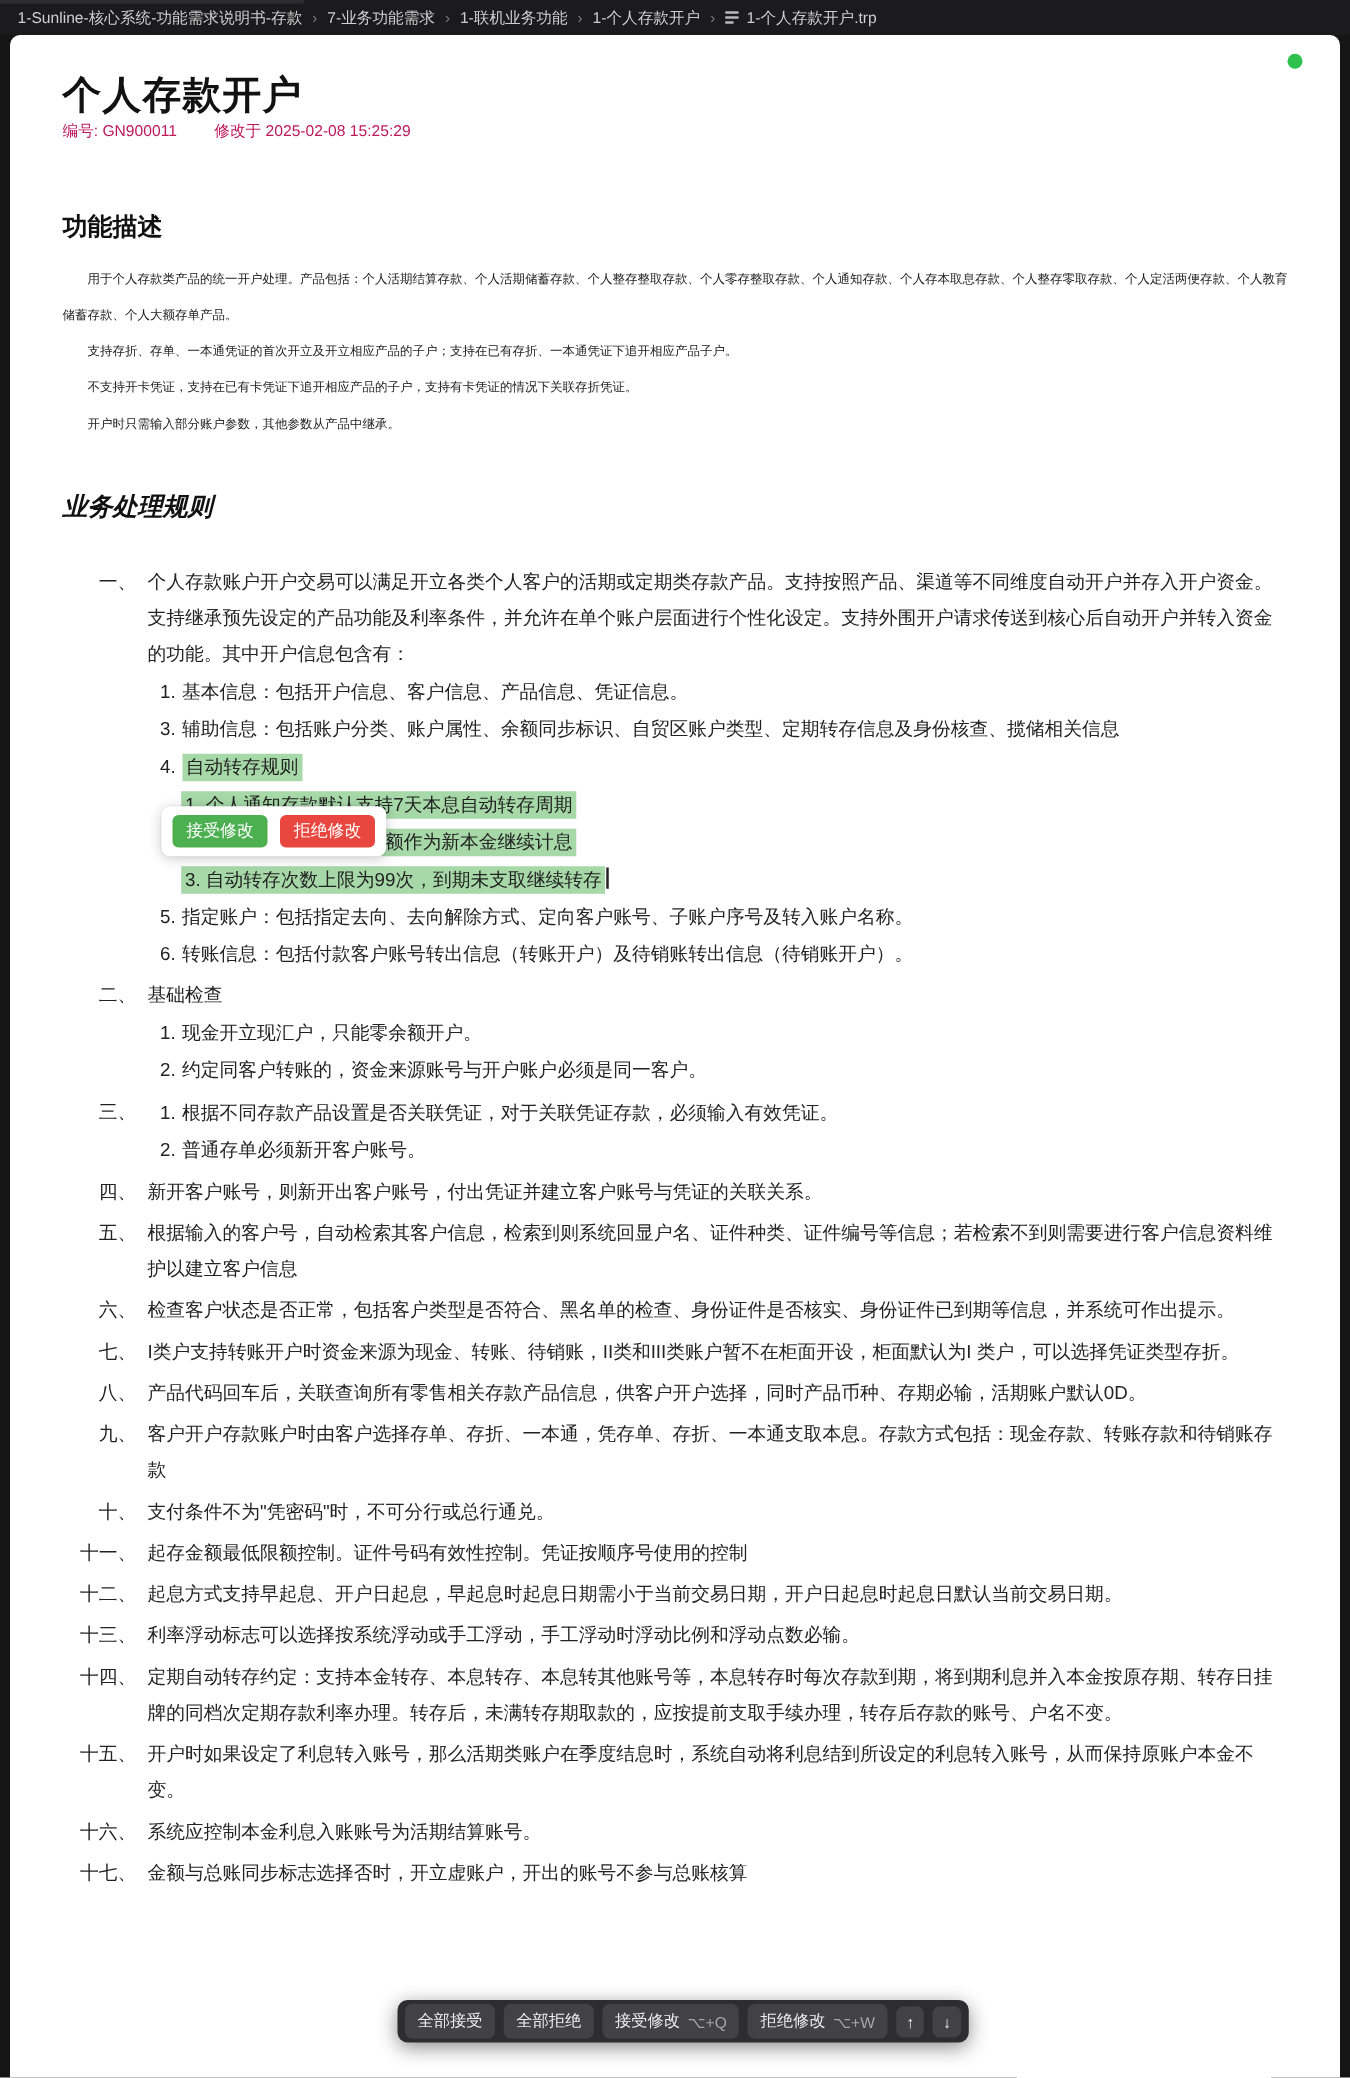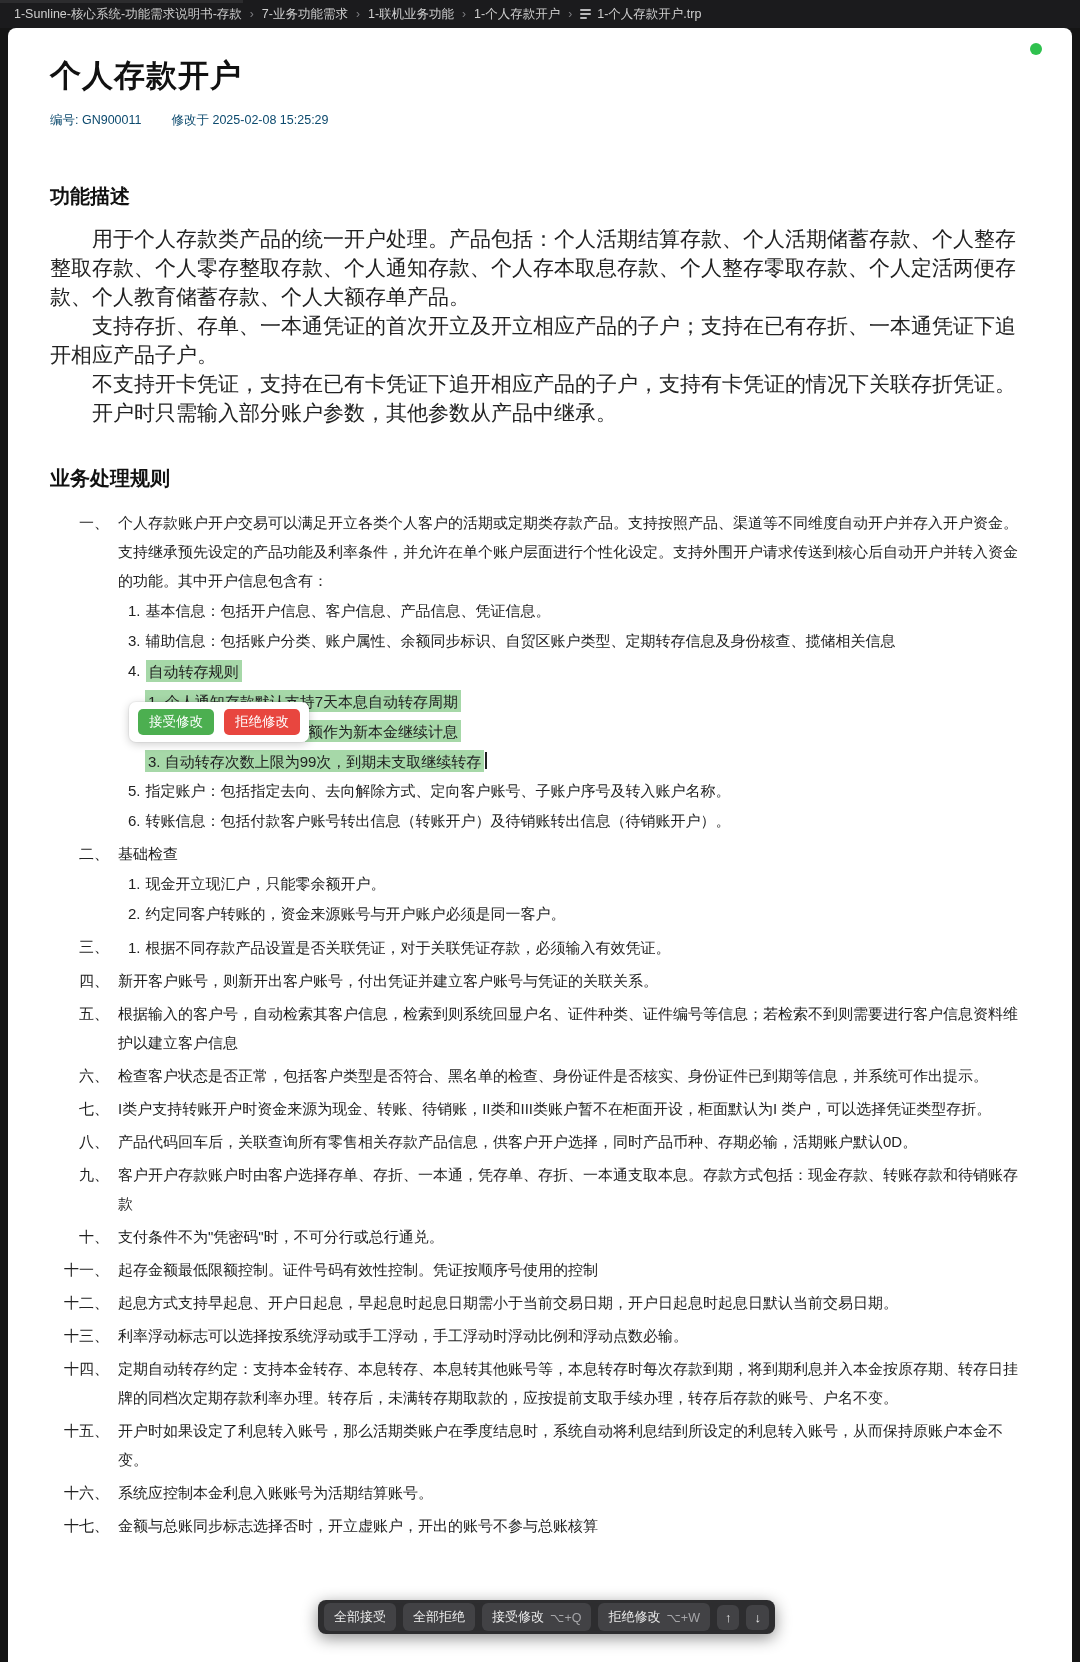--- a/index.html
+++ b/index.html
@@ -33,25 +33,25 @@
   
   .page{
     position:absolute;top:28px;left:8px;width:1064px;height:1640px;
     background:#ffffff;border-radius:8px 8px 0 0;padding:0 42px;overflow:hidden;
   }
   .status-dot{
     position:absolute;top:15px;right:30px;width:12px;height:12px;border-radius:50%;
     background:var(--status-dot);
   }
   h1{font-size:31px;font-weight:700;color:#111;margin:27px 0 0;letter-spacing:1px;}
-  .meta{margin-top:15px;display:flex;gap:30px;font-size:12.5px;color:#0c4a6e;}
+  .meta{display:flex;gap:30px;font-size:12.5px;color:#be185d;}
   h2{font-size:20px;font-weight:700;color:#111;}
   .h2-features{margin:54px 0 14px;}
-  .h2-rules{margin:38px 0 16px;}
-  .paragraphs p{margin:0;font-size:21px;line-height:29px;color:#222;text-indent:2em;}
+  .h2-rules{margin:38px 0 32px;font-style:italic;}
+  .paragraphs p{margin:0;font-size:10px;line-height:29px;color:#222;text-indent:2em;}
   
   .rules{font-size:15px;color:#222;}
   .rule{display:flex;margin-top:4px;line-height:29px;}
   .rule-num{flex:0 0 68px;text-align:right;padding-right:9px;}
   .rule-body{flex:1;}
   .sub{margin-left:10px;margin-top:1px;line-height:29px;}
   .sub-num{margin-right:5px;}
   .sub3{margin-left:27px;margin-top:1px;line-height:29px;position:relative;}
   .hl{background:var(--highlight);padding:2.5px 3px;}
   .spacer{display:inline-block;width:160px;}
@@ -140,20 +140,21 @@
         <div class="rule-body">
           <div>基础检查</div>
           <div class="sub"><span class="sub-num">1.</span>现金开立现汇户，只能零余额开户。</div>
           <div class="sub"><span class="sub-num">2.</span>约定同客户转账的，资金来源账号与开户账户必须是同一客户。</div>
         </div>
       </div>
       <div class="rule">
         <span class="rule-num">三、</span>
         <div class="rule-body">
           <div class="sub"><span class="sub-num">1.</span>根据不同存款产品设置是否关联凭证，对于关联凭证存款，必须输入有效凭证。</div>
+          <div class="sub"><span class="sub-num">2.</span>普通存单必须新开客户账号。</div>
         </div>
       </div>
       <div class="rule">
         <span class="rule-num">四、</span>
         <div class="rule-body">
           <div>新开客户账号，则新开出客户账号，付出凭证并建立客户账号与凭证的关联关系。</div>
         </div>
       </div>
       <div class="rule">
         <span class="rule-num">五、</span>

